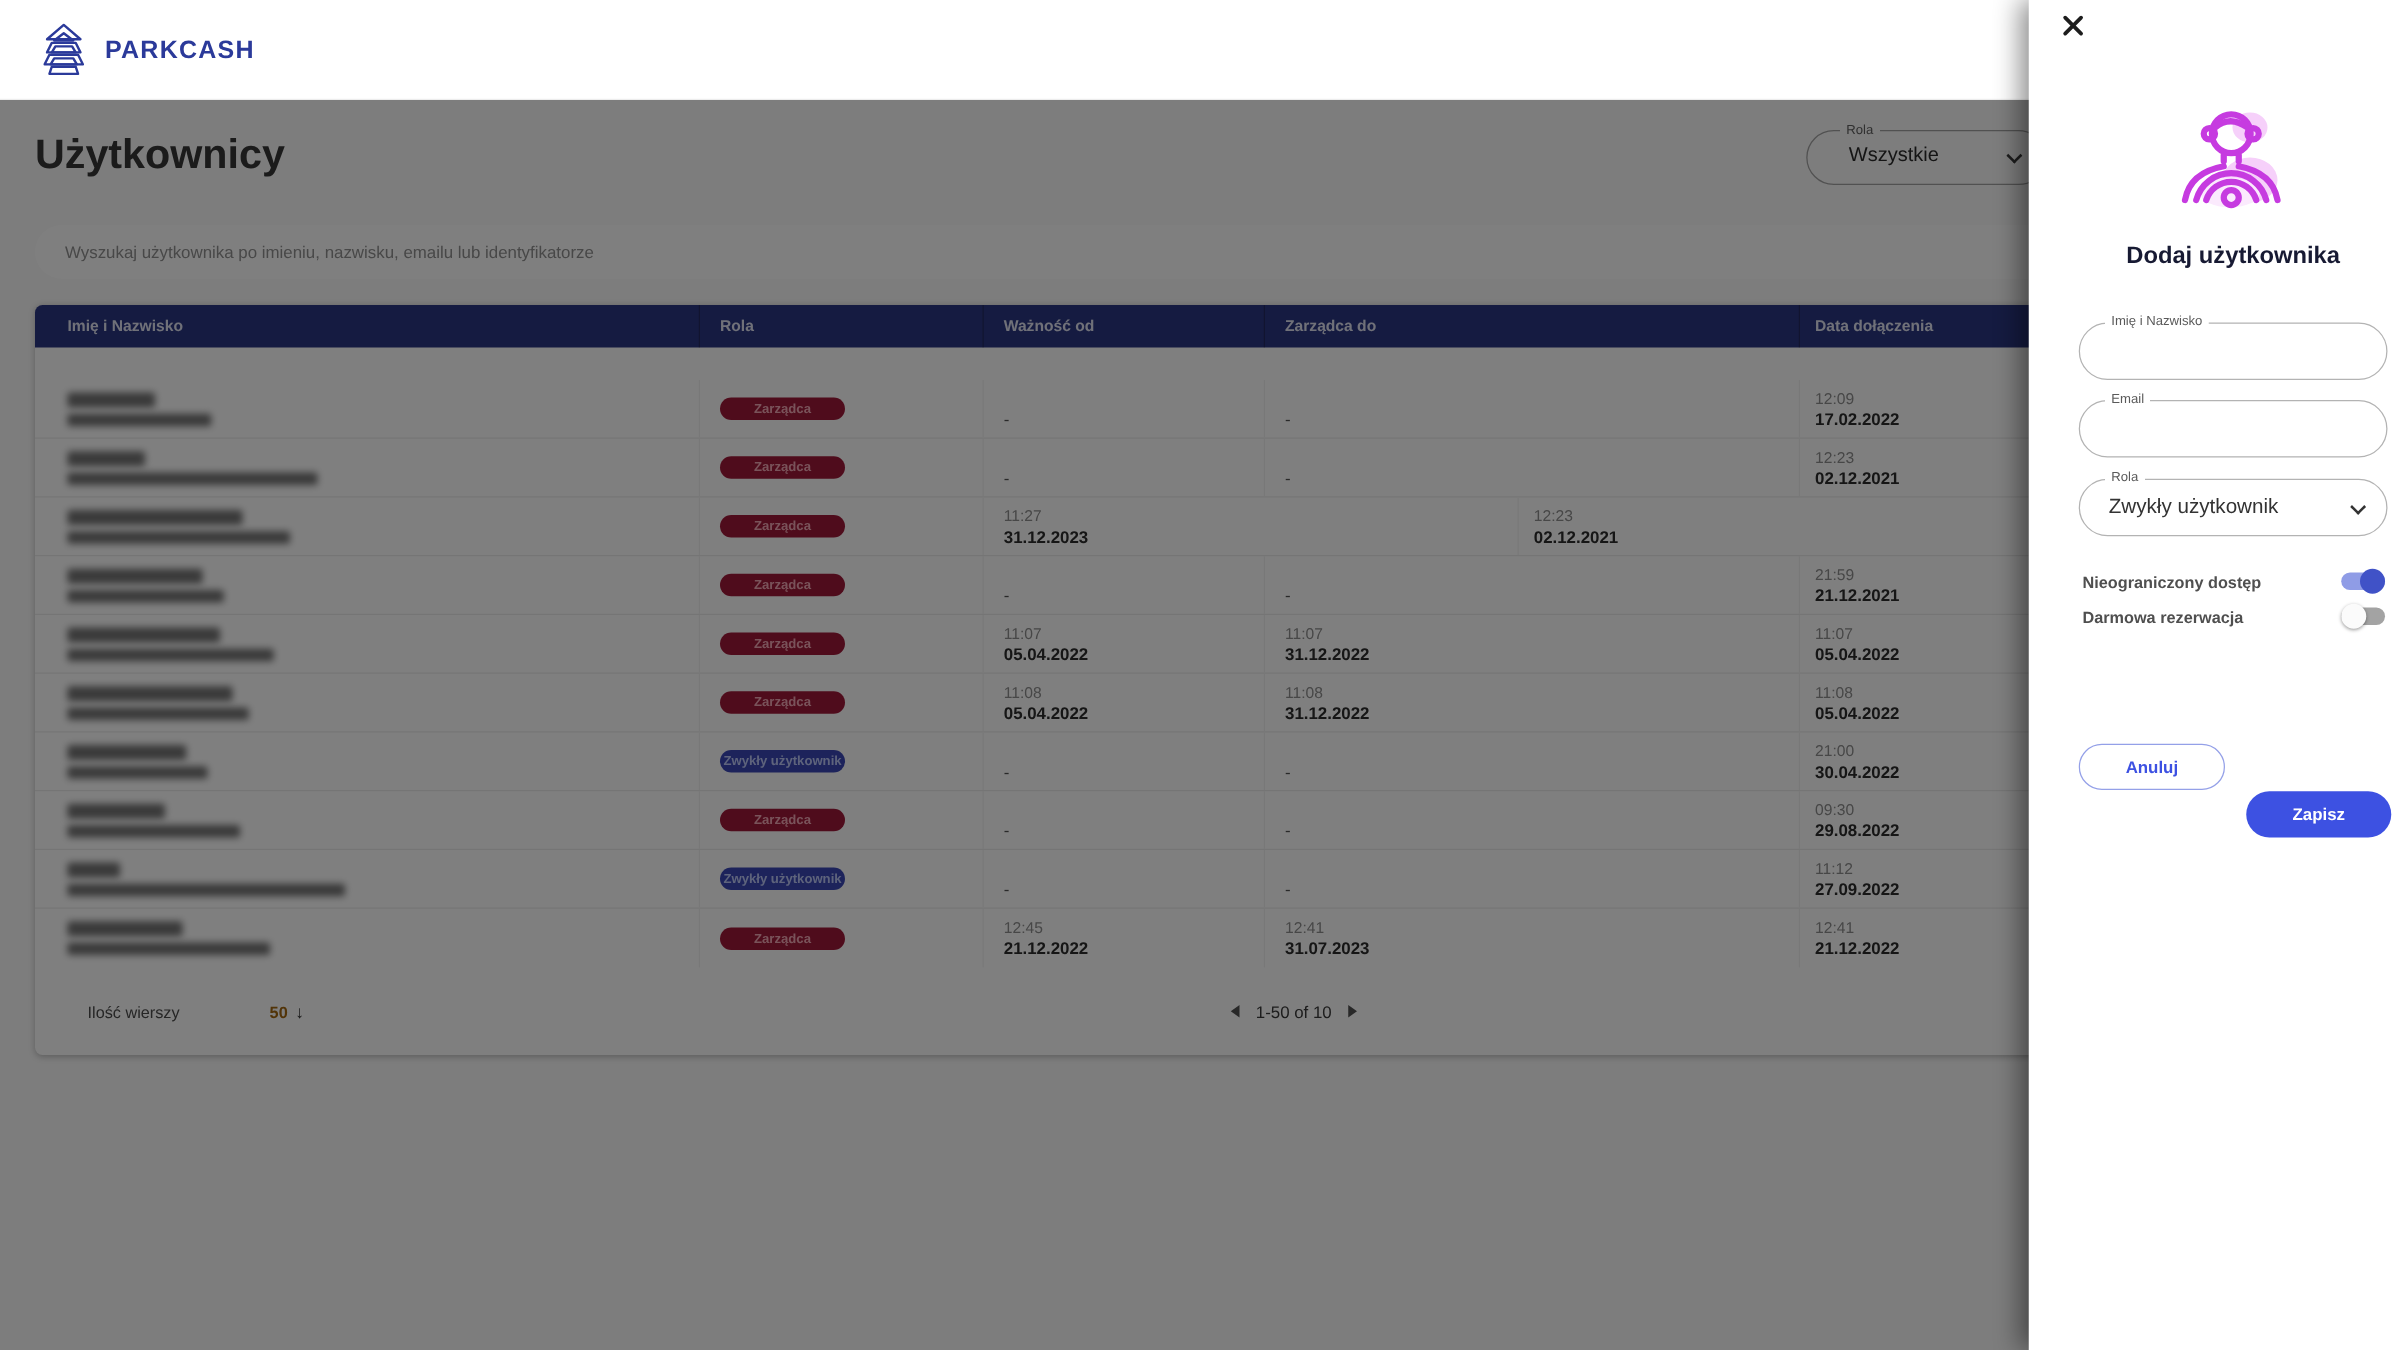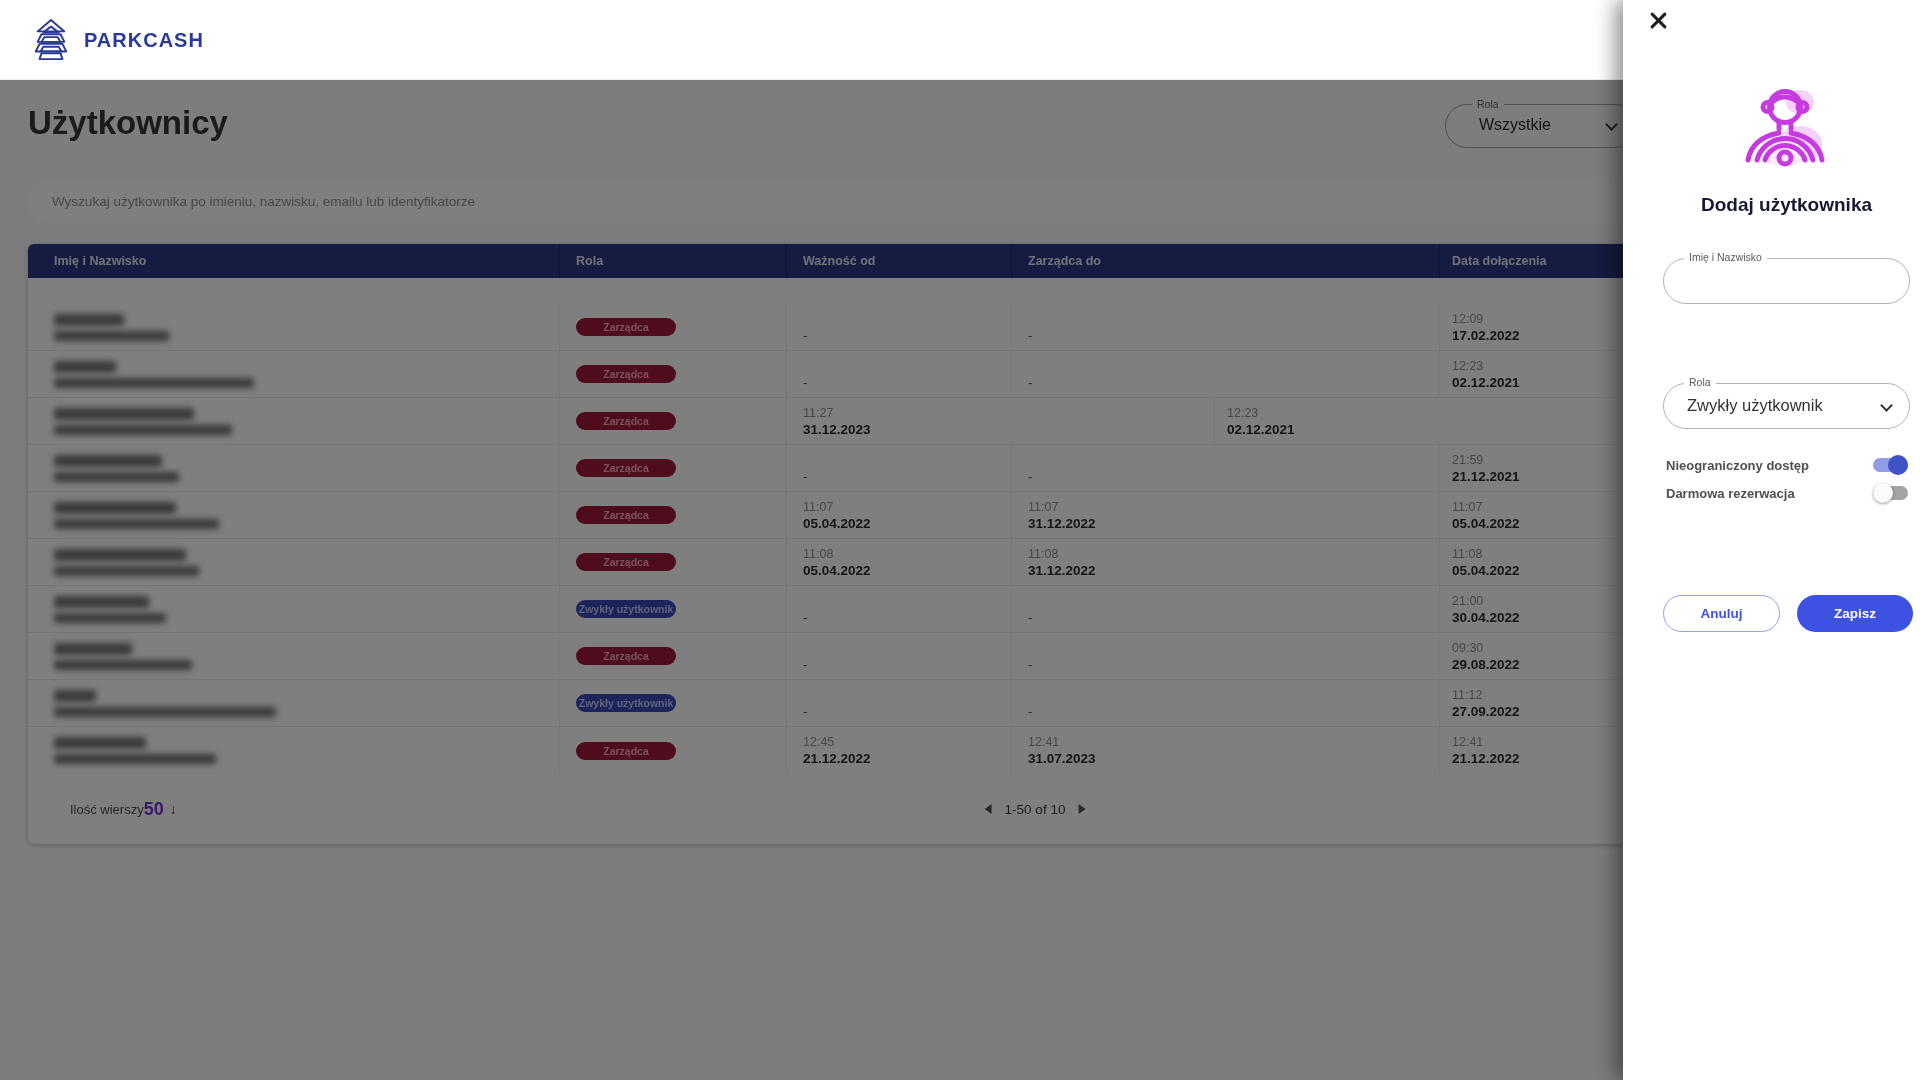--- a/index.html
+++ b/index.html
@@ -58,21 +58,21 @@
   .badge { width:100px; height:18px; border-radius:9px; font-size:10.5px; font-weight:700;
            display:flex; align-items:center; justify-content:center; }
   .badge.admin { background:#9c1031; color:#f3a3b2; }
   .badge.user  { background:#3240b4; color:#bac5f8; }
   .t-time { font-size:12.5px; color:#8a8a8a; line-height:16px; min-height:16px; }
   .t-date { font-size:13.5px; color:#252525; font-weight:700; line-height:17px; }
   .dashonly .t-date { font-weight:400; color:#4c4c4c; }
 
   .tfoot { position:absolute; left:0; bottom:0; width:100%; height:70px; display:flex; align-items:center; }
   .rows-label { margin-left:42px; font-size:13px; color:#454545; }
-  .rows-value { font-size:18px; color:#6d28d9; font-weight:600; }
+  .rows-value { margin-left:72px; font-size:13px; color:#a16207; font-weight:600; }
   .rows-arrow { margin-left:6px; font-size:14px; color:#333; }
   .pager { position:absolute; left:50%; transform:translateX(-50%); display:flex; align-items:center; gap:13px; }
   .pg-prev { width:0; height:0; border-top:5px solid transparent; border-bottom:5px solid transparent;
              border-right:7px solid #4a4a4a; }
   .pg-next { width:0; height:0; border-top:5px solid transparent; border-bottom:5px solid transparent;
              border-left:7px solid #4a4a4a; }
   .pg-info { font-size:13.5px; color:#333; }
 
   
   .overlay { position:absolute; top:80px; left:0; width:1920px; height:1000px;
@@ -107,21 +107,21 @@
   .switch { position:relative; width:35px; height:20px; margin-right:2px; cursor:pointer; }
   .switch .track { position:absolute; left:0; top:3px; width:35px; height:14px; border-radius:7px; }
   .switch .knob  { position:absolute; top:0; width:20px; height:20px; border-radius:50%; }
   .switch.on .track { background:#8f9ce6; }
   .switch.on .knob  { right:0; background:#4052c7; }
   .switch.off .track { background:#a3a3a3; }
   .switch.off .knob  { left:0; background:#fbfbfb; box-shadow:0 1px 3px rgba(0,0,0,0.4); }
   .btn { position:absolute; top:595px; height:37px; border-radius:19px; font-size:13.5px;
          font-weight:700; display:flex; align-items:center; justify-content:center; cursor:pointer; }
   .btn-cancel { left:40px; width:117px; background:#fff; border:1.4px solid #94a0e8; color:#3d51e2; }
-  .btn-save   { left:174px; width:116px; background:#3d51e2; border:none; color:#ffffff; }
+  .btn-save   { left:174px; width:116px; background:#3d51e2; border:none; color:#ffffff;margin-top:38px; }
 </style>
 </head>
 <body>
 
 <div class="screen">
 
   <header class="topbar">
     <div class="brand">
       <svg width="42" height="46" viewBox="0 0 44 48">
         <g fill="none" stroke="#2b3a9a" stroke-width="2" stroke-linejoin="round">
@@ -416,20 +416,24 @@
       </g>
     </svg>
 
     <h2 class="drawer-title">Dodaj użytkownika</h2>
 
     <div class="field f-name">
       <span class="f-label">Imię i Nazwisko</span>
       <input type="text" style="">
     </div>
 
+    <div class="field f-email">
+      <span class="f-label">Email</span>
+      <input type="text" style="">
+    </div>
 
     <div class="field f-role">
       <span class="f-label">Rola</span>
       <span class="f-value">Zwykły użytkownik</span>
       <span class="chev"></span>
     </div>
 
     <div class="toggle-row tg1">
       <span class="toggle-label">Nieograniczony dostęp</span>
       <div class="switch on">

